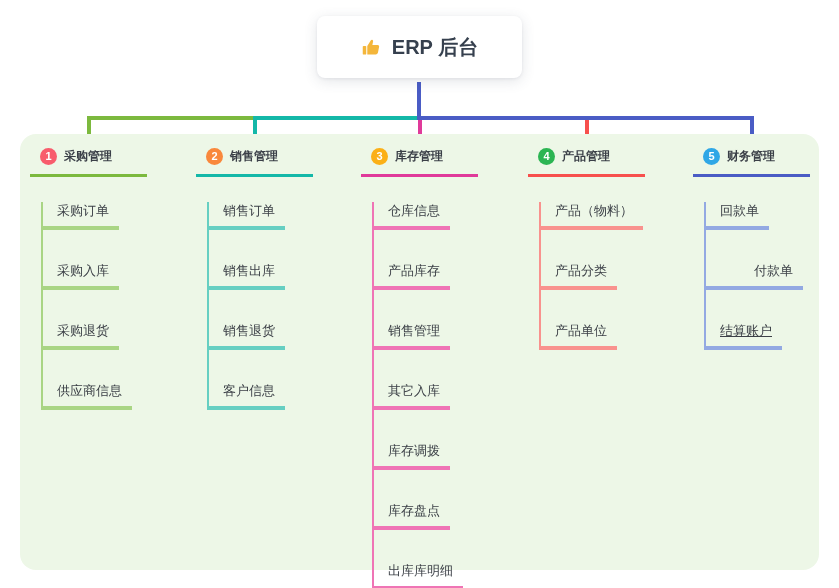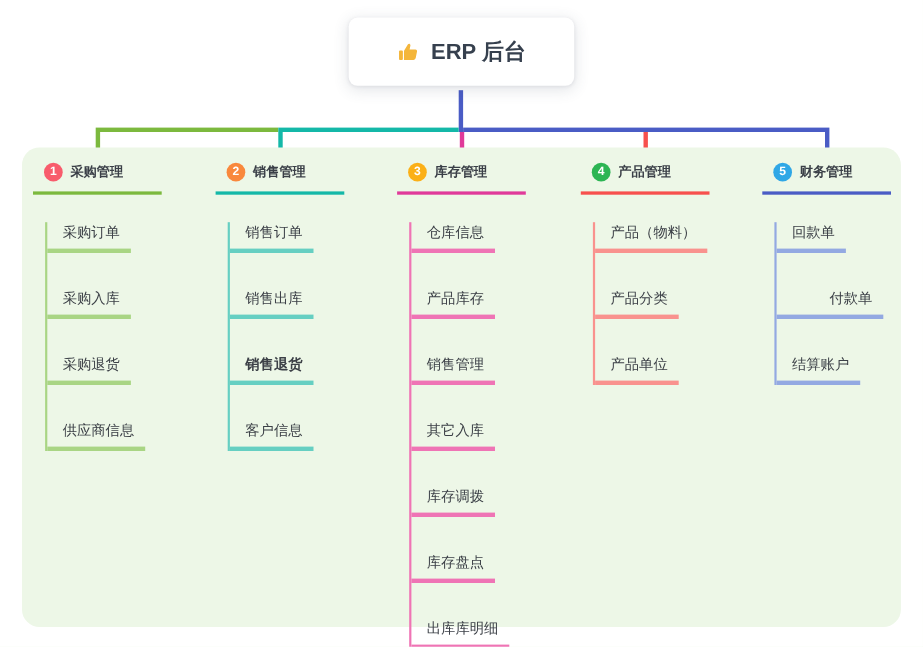--- a/index.html
+++ b/index.html
@@ -97,21 +97,21 @@
         </div>
       </div>
       <div class="branch" style="left: 176px; width: 117px;">
         <div class="branch-header" style="border-bottom-color: rgb(20, 184, 168);">
           <span class="badge" style="background: rgb(249, 136, 60);">2</span>
           <span class="branch-title">销售管理</span>
         </div>
         <div class="children" style="border-left-color: rgb(102, 207, 194);">
           <div class="child" style="border-bottom-color: rgb(102, 207, 194);">销售订单</div>
           <div class="child" style="border-bottom-color: rgb(102, 207, 194);">销售出库</div>
-          <div class="child" style="border-bottom-color: rgb(102, 207, 194); font-weight: bold;">销售退货</div>
+          <div class="child" style="border-bottom-color: rgb(102, 207, 194);">销售退货</div>
           <div class="child" style="border-bottom-color: rgb(102, 207, 194);">客户信息</div>
         </div>
       </div>
       <div class="branch" style="left: 341px; width: 117px;">
         <div class="branch-header" style="border-bottom-color: rgb(224, 58, 154);">
           <span class="badge" style="background: rgb(251, 176, 23);">3</span>
           <span class="branch-title">库存管理</span>
         </div>
         <div class="children" style="border-left-color: rgb(239, 116, 181);">
           <div class="child" style="border-bottom-color: rgb(239, 116, 181);">仓库信息</div>
@@ -135,18 +135,18 @@
         </div>
       </div>
       <div class="branch" style="left: 673px; width: 117px;">
         <div class="branch-header" style="border-bottom-color: rgb(74, 92, 197);">
           <span class="badge" style="background: rgb(47, 167, 230);">5</span>
           <span class="branch-title">财务管理</span>
         </div>
         <div class="children" style="border-left-color: rgb(147, 169, 226);">
           <div class="child" style="border-bottom-color: rgb(147, 169, 226);">回款单</div>
           <div class="child" style="border-bottom-color: rgb(147, 169, 226); padding-left: 48px;">付款单</div>
-          <div class="child" style="border-bottom-color: rgb(147, 169, 226);">结算账户</div>
+          <div class="child" style="border-bottom-color: rgb(147, 169, 226); text-decoration: underline;">结算账户</div>
         </div>
       </div>
     </div>
 
 </div>
 
 </body></html>

